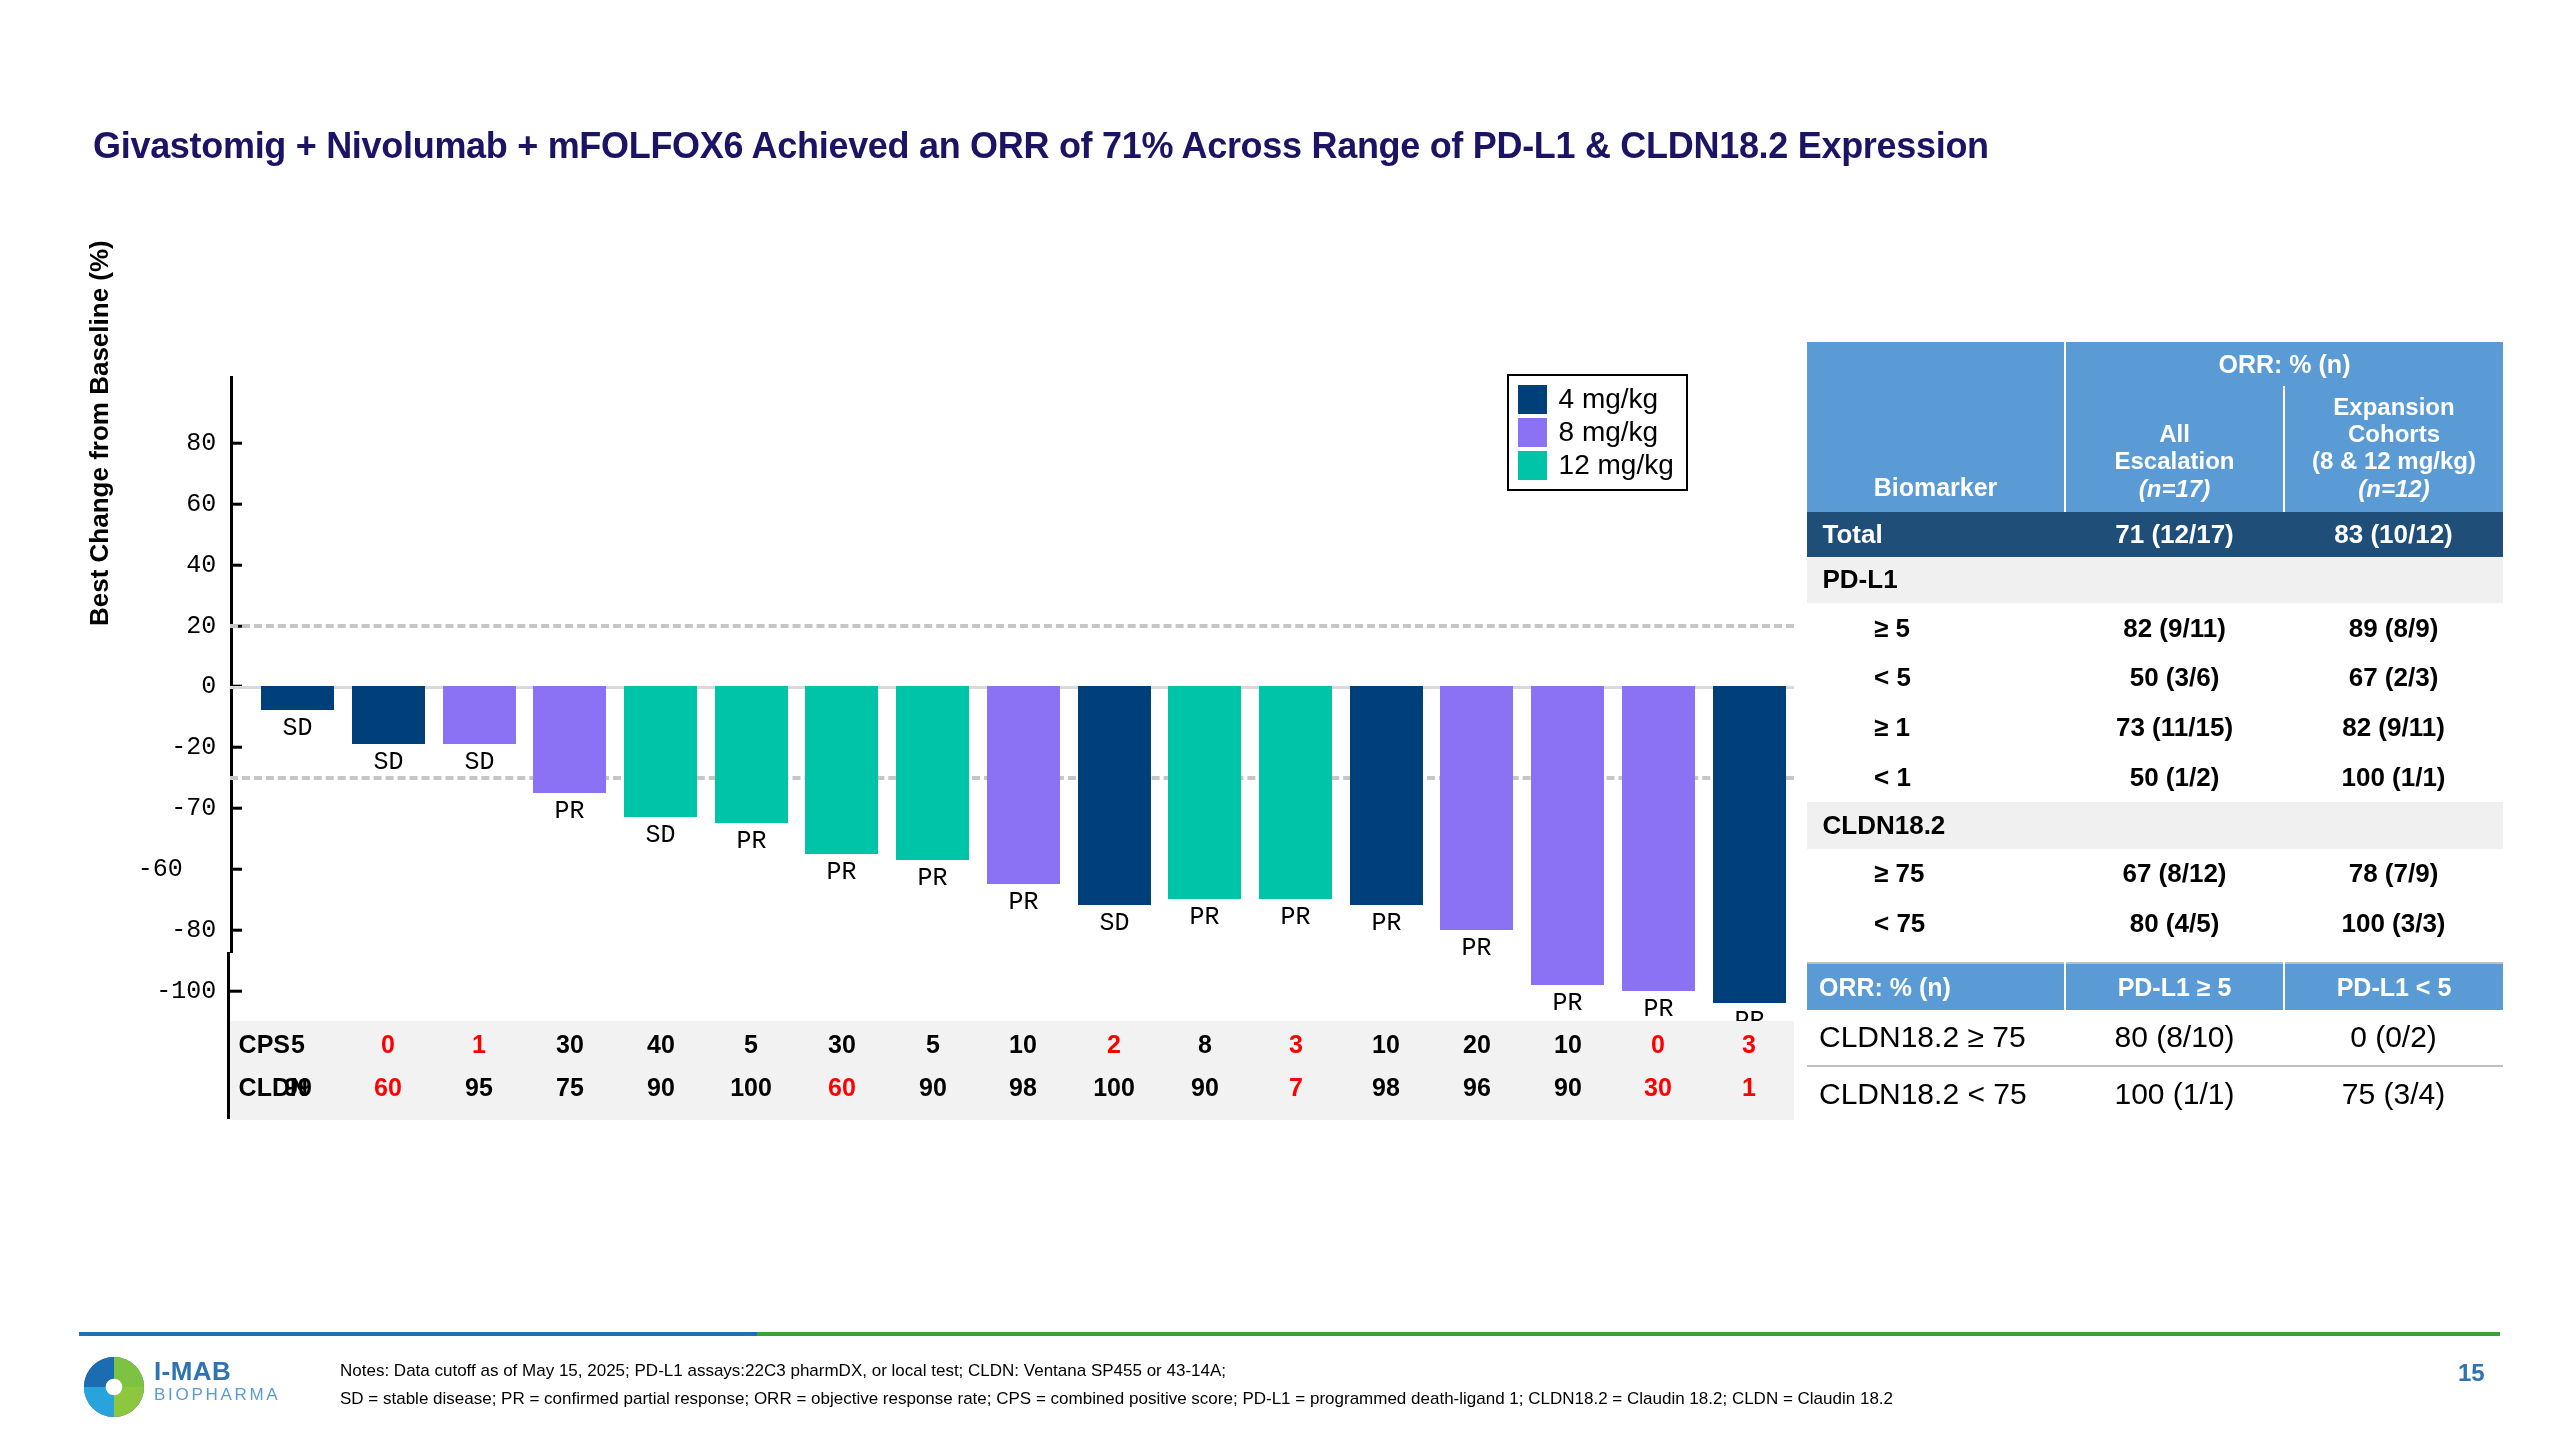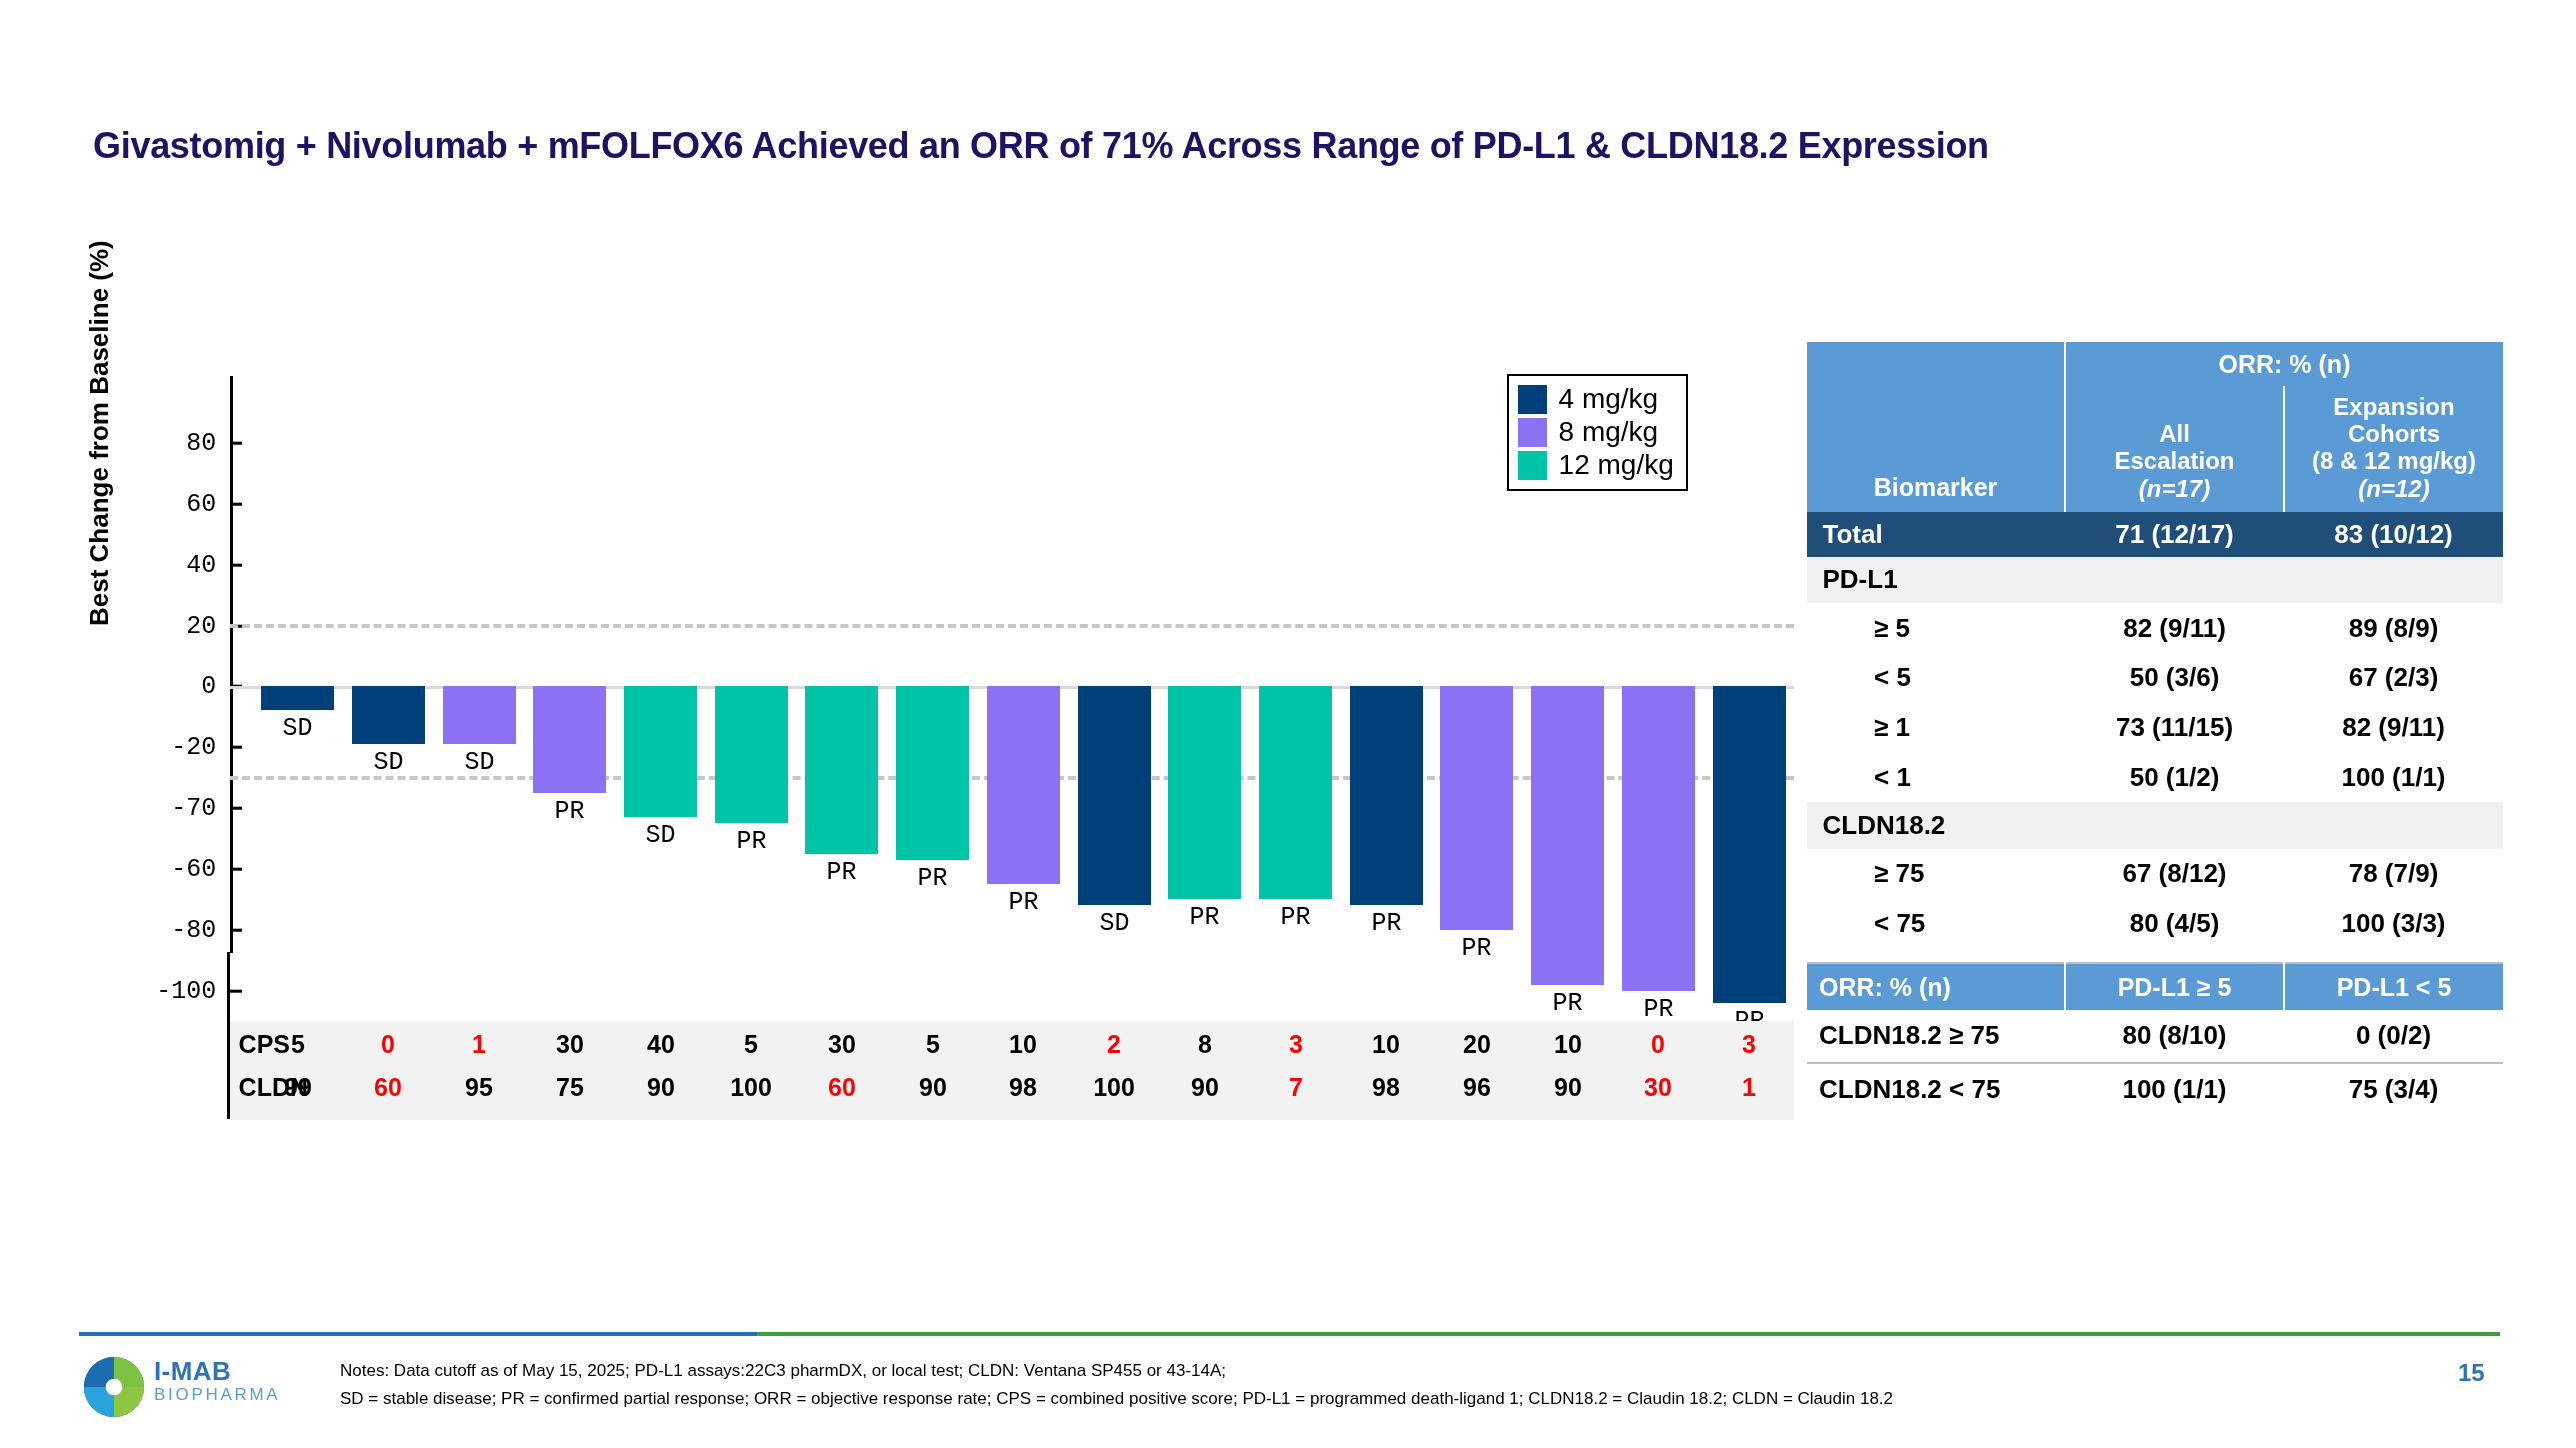--- a/index.html
+++ b/index.html
@@ -109,21 +109,21 @@
   .total-row td.lbl{text-align:left;padding-left:15.5px;}
   .group-row td{background:#f0f0f0;color:#000;font-weight:bold;font-size:26px;padding:7.7px 0 7.7px 15.5px;text-align:left;}
   .data-row td{font-size:26px;font-weight:bold;color:#000;padding:9.4px 0;text-align:center;background:#fff;}
   .data-row td.lbl{text-align:left;padding-left:67px;font-weight:bold;}
   .t2{margin-top:0;}
   .t2 col.c1{width:258px;}
   .t2 col.c2{width:219px;}
   .t2 col.c3{width:219px;}
   .t2-hdr td{background:#5B9BD5;color:#fff;font-weight:bold;font-size:25px;padding:8.6px 0;text-align:center;border-left:2.6px solid #fff;}
   .t2-hdr td.first{text-align:left;padding-left:12px;border-left:none;}
-  .t2-row td{font-size:26px;font-weight:bold;color:#000;padding:10.3px 0;text-align:center;}
+  .t2-row td{font-size:30px;font-weight:normal;color:#000;padding:10.3px 0;text-align:center;}
   .t2-row td.lbl{text-align:left;padding-left:12px;}
   .rule-top{border-top:2.6px solid #bfbfbf;}
   #table-gap{height:13.7px;}
 
   
   #footer-rule{
     position:absolute;left:79px;top:1332px;width:2421px;height:4.3px;
     background:linear-gradient(to right,#1f6fb5 0%,#1f6fb5 28%,#3aa03a 28%,#3aa03a 100%);
   }
   #logo{
@@ -161,21 +161,21 @@
         <div class="ytick" style="top: 222px;">40</div>
         <div class="ytick-mark" style="top: 222px;"></div>
         <div class="ytick" style="top: 283px;">20</div>
         <div class="ytick-mark" style="top: 283px;"></div>
         <div class="ytick" style="top: 343px;">0</div>
         <div class="ytick-mark" style="top: 343px;"></div>
         <div class="ytick" style="top: 404px;">-20</div>
         <div class="ytick-mark" style="top: 404px;"></div>
         <div class="ytick" style="top: 465px;">-70</div>
         <div class="ytick-mark" style="top: 465px;"></div>
-        <div class="ytick" style="top: 526px;">-60</div>
+        <div class="ytick" style="top: 526px; text-align: center;">-60</div>
         <div class="ytick-mark" style="top: 526px;"></div>
         <div class="ytick" style="top: 587px;">-80</div>
         <div class="ytick-mark" style="top: 587px;"></div>
         <div class="ytick" style="top: 648px;">-100</div>
         <div class="ytick-mark" style="top: 648px;"></div>
       </div>
     <div id="refline-container">
         <div class="refline" style="top: 283px;"></div>
         <div class="refline" style="top: 435px;"></div>
         <div id="zero-line" style="top: 343px;"></div>

